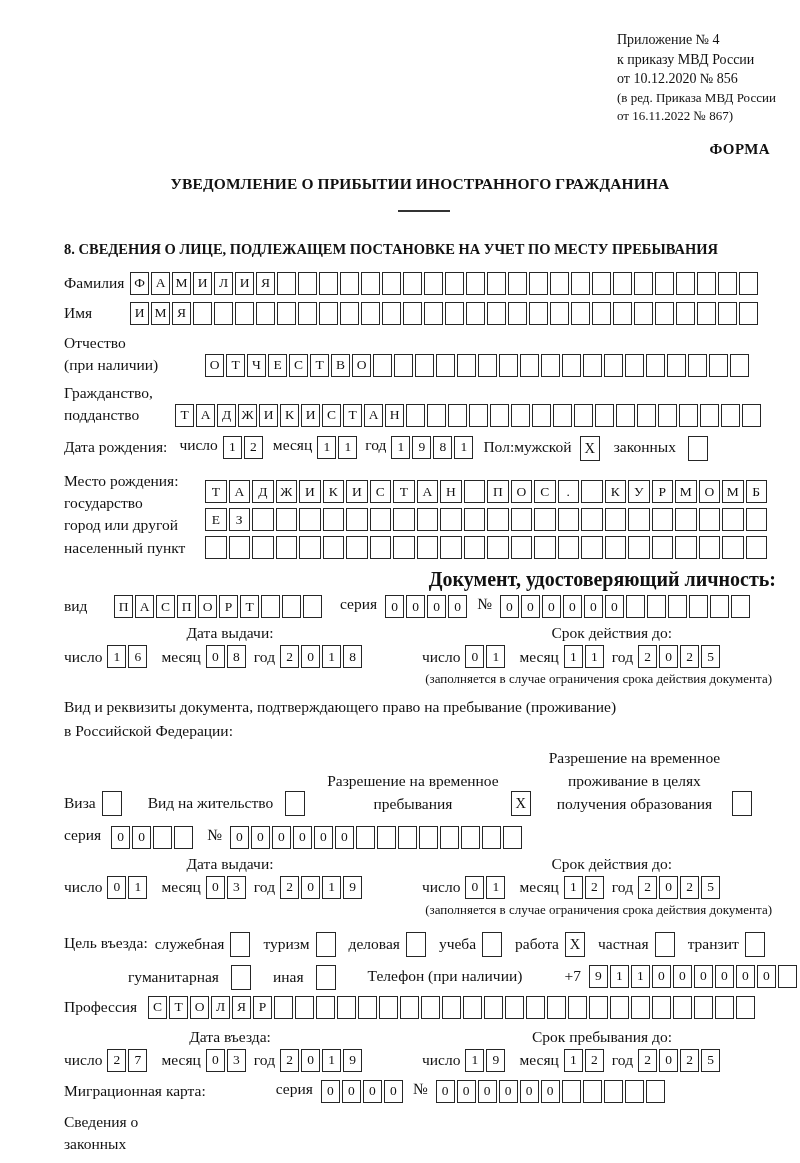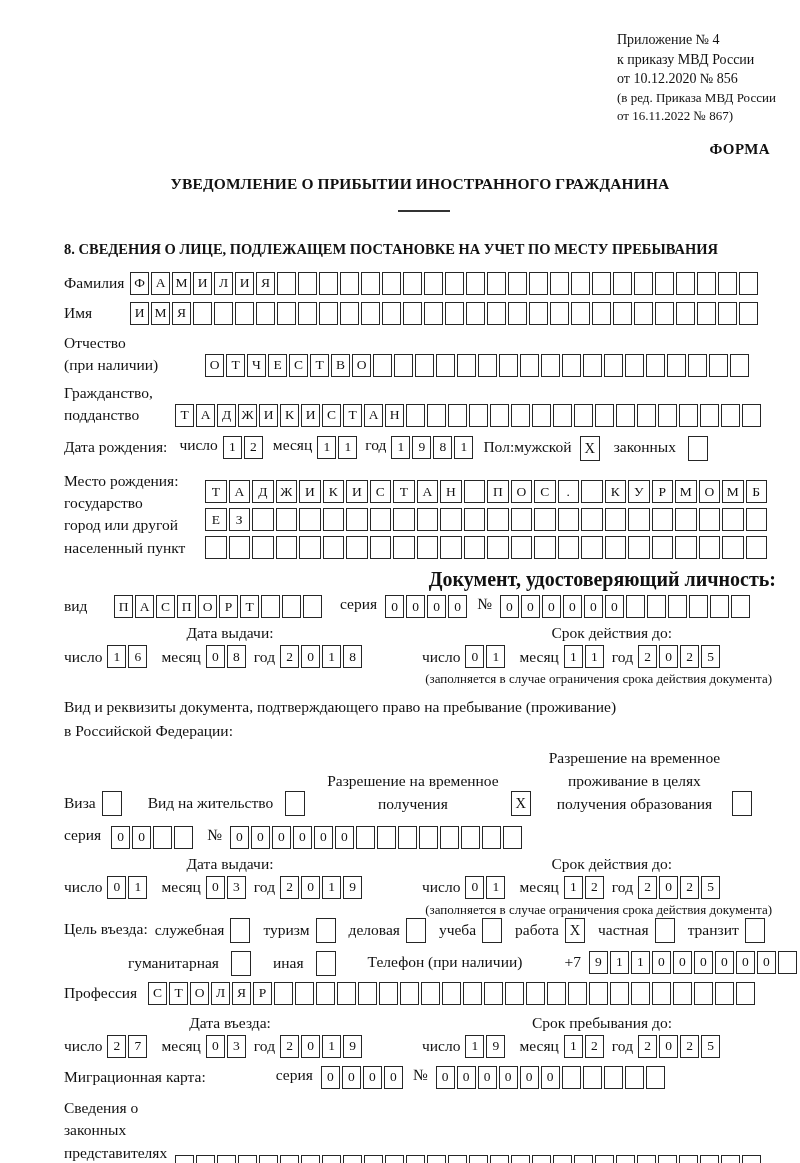--- a/index.html
+++ b/index.html
@@ -437,21 +437,21 @@
     <span class="opt">
       <span class="lbl">Виза</span>
       <span class="cbox"></span>
     </span>
     <span class="opt" style="margin-left:26px">
       <span class="lbl" style="margin-right:12px">Вид на жительство</span>
       <span class="cbox"></span>
     </span>
     <div class="optml" style="margin-left:22px">
       <div>Разрешение на временное</div>
-      <div>получения</div>
+      <div>пребывания</div>
     </div>
     <span class="cbox" style="margin-left:12px">X</span>
     <div class="optml" style="margin-left:18px">
       <div>Разрешение на временное</div>
       <div>проживание в целях</div>
       <div>получения образования</div>
     </div>
     <span class="cbox" style="margin-left:12px"></span>
   </div>
 
@@ -523,21 +523,21 @@
             <span class="cell">2</span>
             <span class="cell">0</span>
             <span class="cell">2</span>
             <span class="cell">5</span>
           </span>
       </div>
     </div>
   </div>
   <div class="note">(заполняется в случае ограничения срока действия документа)</div>
 
-  <div class="row" style="margin-top:0">
+  <div class="row" style="margin-top:14px">
     <span class="lbl">Цель въезда:</span>
     <span class="opt" style="margin-left:7px">
       <span class="lbl">служебная</span>
       <span class="cbox"></span>
     </span>
     <span class="opt" style="margin-left:13px">
       <span class="lbl">туризм</span>
       <span class="cbox"></span>
     </span>
     <span class="opt" style="margin-left:13px">

